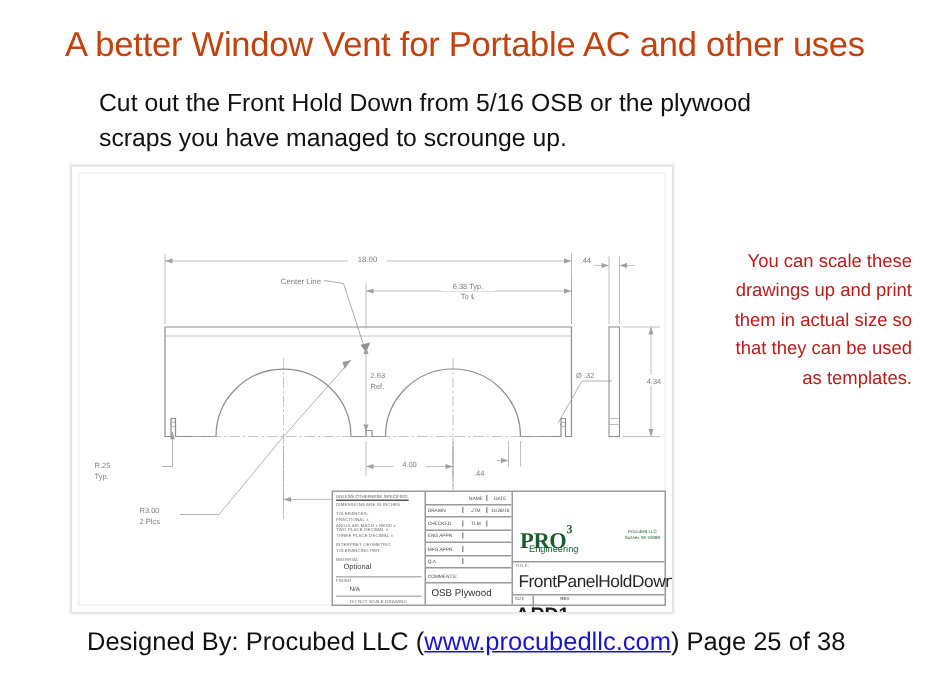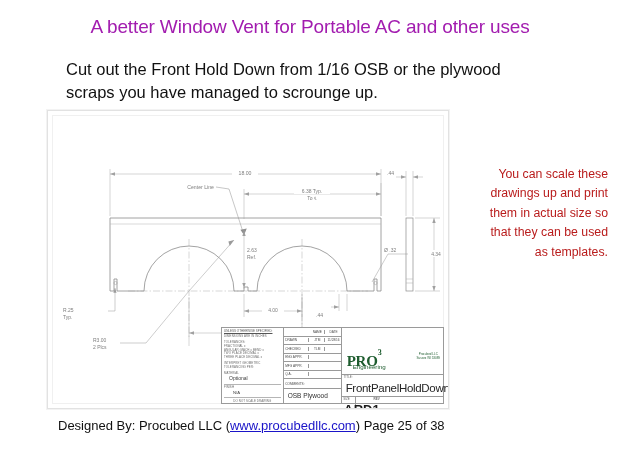--- a/index.html
+++ b/index.html
@@ -16,24 +16,24 @@
     color: #000000;
   }
 
   
   .slide-title {
     position: absolute;
     left: 0;
     top: 16px;
     width: 620px;
     text-align: center;
-    font-size: 19px;
+    font-size: 23px;
     font-weight: 400;
     letter-spacing: -0.15px;
-    color: #a21caf;
+    color: #c2410c;
     white-space: nowrap;
   }
 
   
   .sub-head {
     position: absolute;
     left: 66px;
     top: 58px;
     width: 450px;
     font-size: 16.5px;
@@ -78,21 +78,21 @@
     font-size: 12.3px;
     line-height: 1.58;
     color: #b91c1c;
   }
 
   
   .footer {
     position: absolute;
     left: 58px;
     top: 418px;
-    font-size: 13px;
+    font-size: 17px;
     color: #111111;
     white-space: nowrap;
   }
   .footer a {
     color: #1a14c8;
     text-decoration: underline;
   }
 
   
   .title-block {
@@ -157,21 +157,21 @@
   .tb-weight { position: absolute; left: 34px; top: 2px; font-size: 3.1px; color: #555; }
 
   
   .dim-text { font-family: "Liberation Sans", sans-serif; fill: #7e7e7e; }
 </style>
 </head>
 <body>
 
 <div class="slide-title">A better Window Vent for Portable AC and other uses</div>
 
-<div class="sub-head">Cut out the Front Hold Down from 1/16 OSB or the plywood scraps you have managed to scrounge up.</div>
+<div class="sub-head">Cut out the Front Hold Down from 5/16 OSB or the plywood scraps you have managed to scrounge up.</div>
 
 <div class="drawing-frame">
   <div class="drawing-inner-border"></div>
 
   <svg class="drawing-svg" width="400" height="297" viewBox="0 0 400 297">
     <g stroke="#8c8c8c" fill="none" stroke-width="0.7">
 
       <path d="M 62 107 L 62 180 L 66 180 L 66 168 L 69 168 L 69 180
                L 96 180
                A 45 45 0 0 1 186 180

